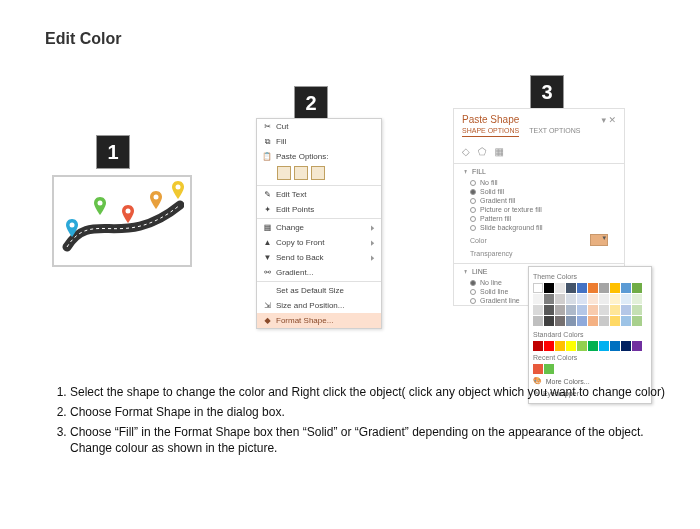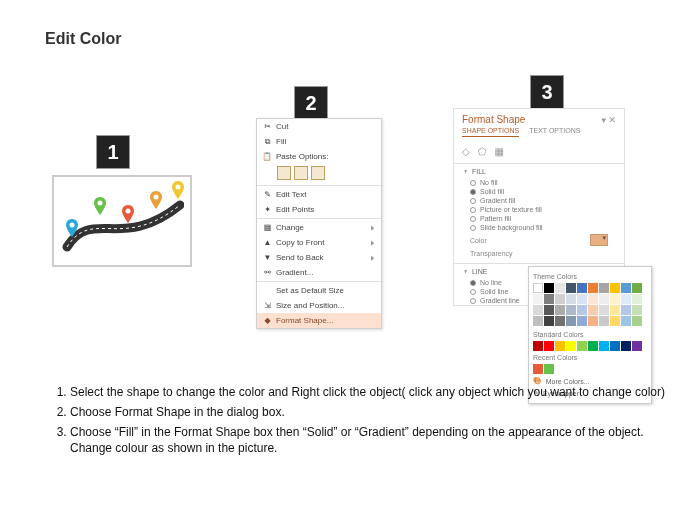--- a/index.html
+++ b/index.html
@@ -144,21 +144,21 @@
       <span>Size and Position...</span>
     </div>
   <div class="menu-item hl">
       <span class="icon-box">◆</span>
       <span>Format Shape...</span>
     </div>
 </div>
 
 <div class="panel3">
   <div class="hdr">
-    <span>Format Shape</span>
+    <span>Paste Shape</span>
     <span class="x">▾ ✕</span>
   </div>
   <div class="tabs">
     <span class="tab-active">SHAPE OPTIONS</span>
     <span class="tab-inactive">TEXT OPTIONS</span>
   </div>
   <div class="icon-row">
     <span>◇</span>
     <span>⬠</span>
     <span>▦</span>

